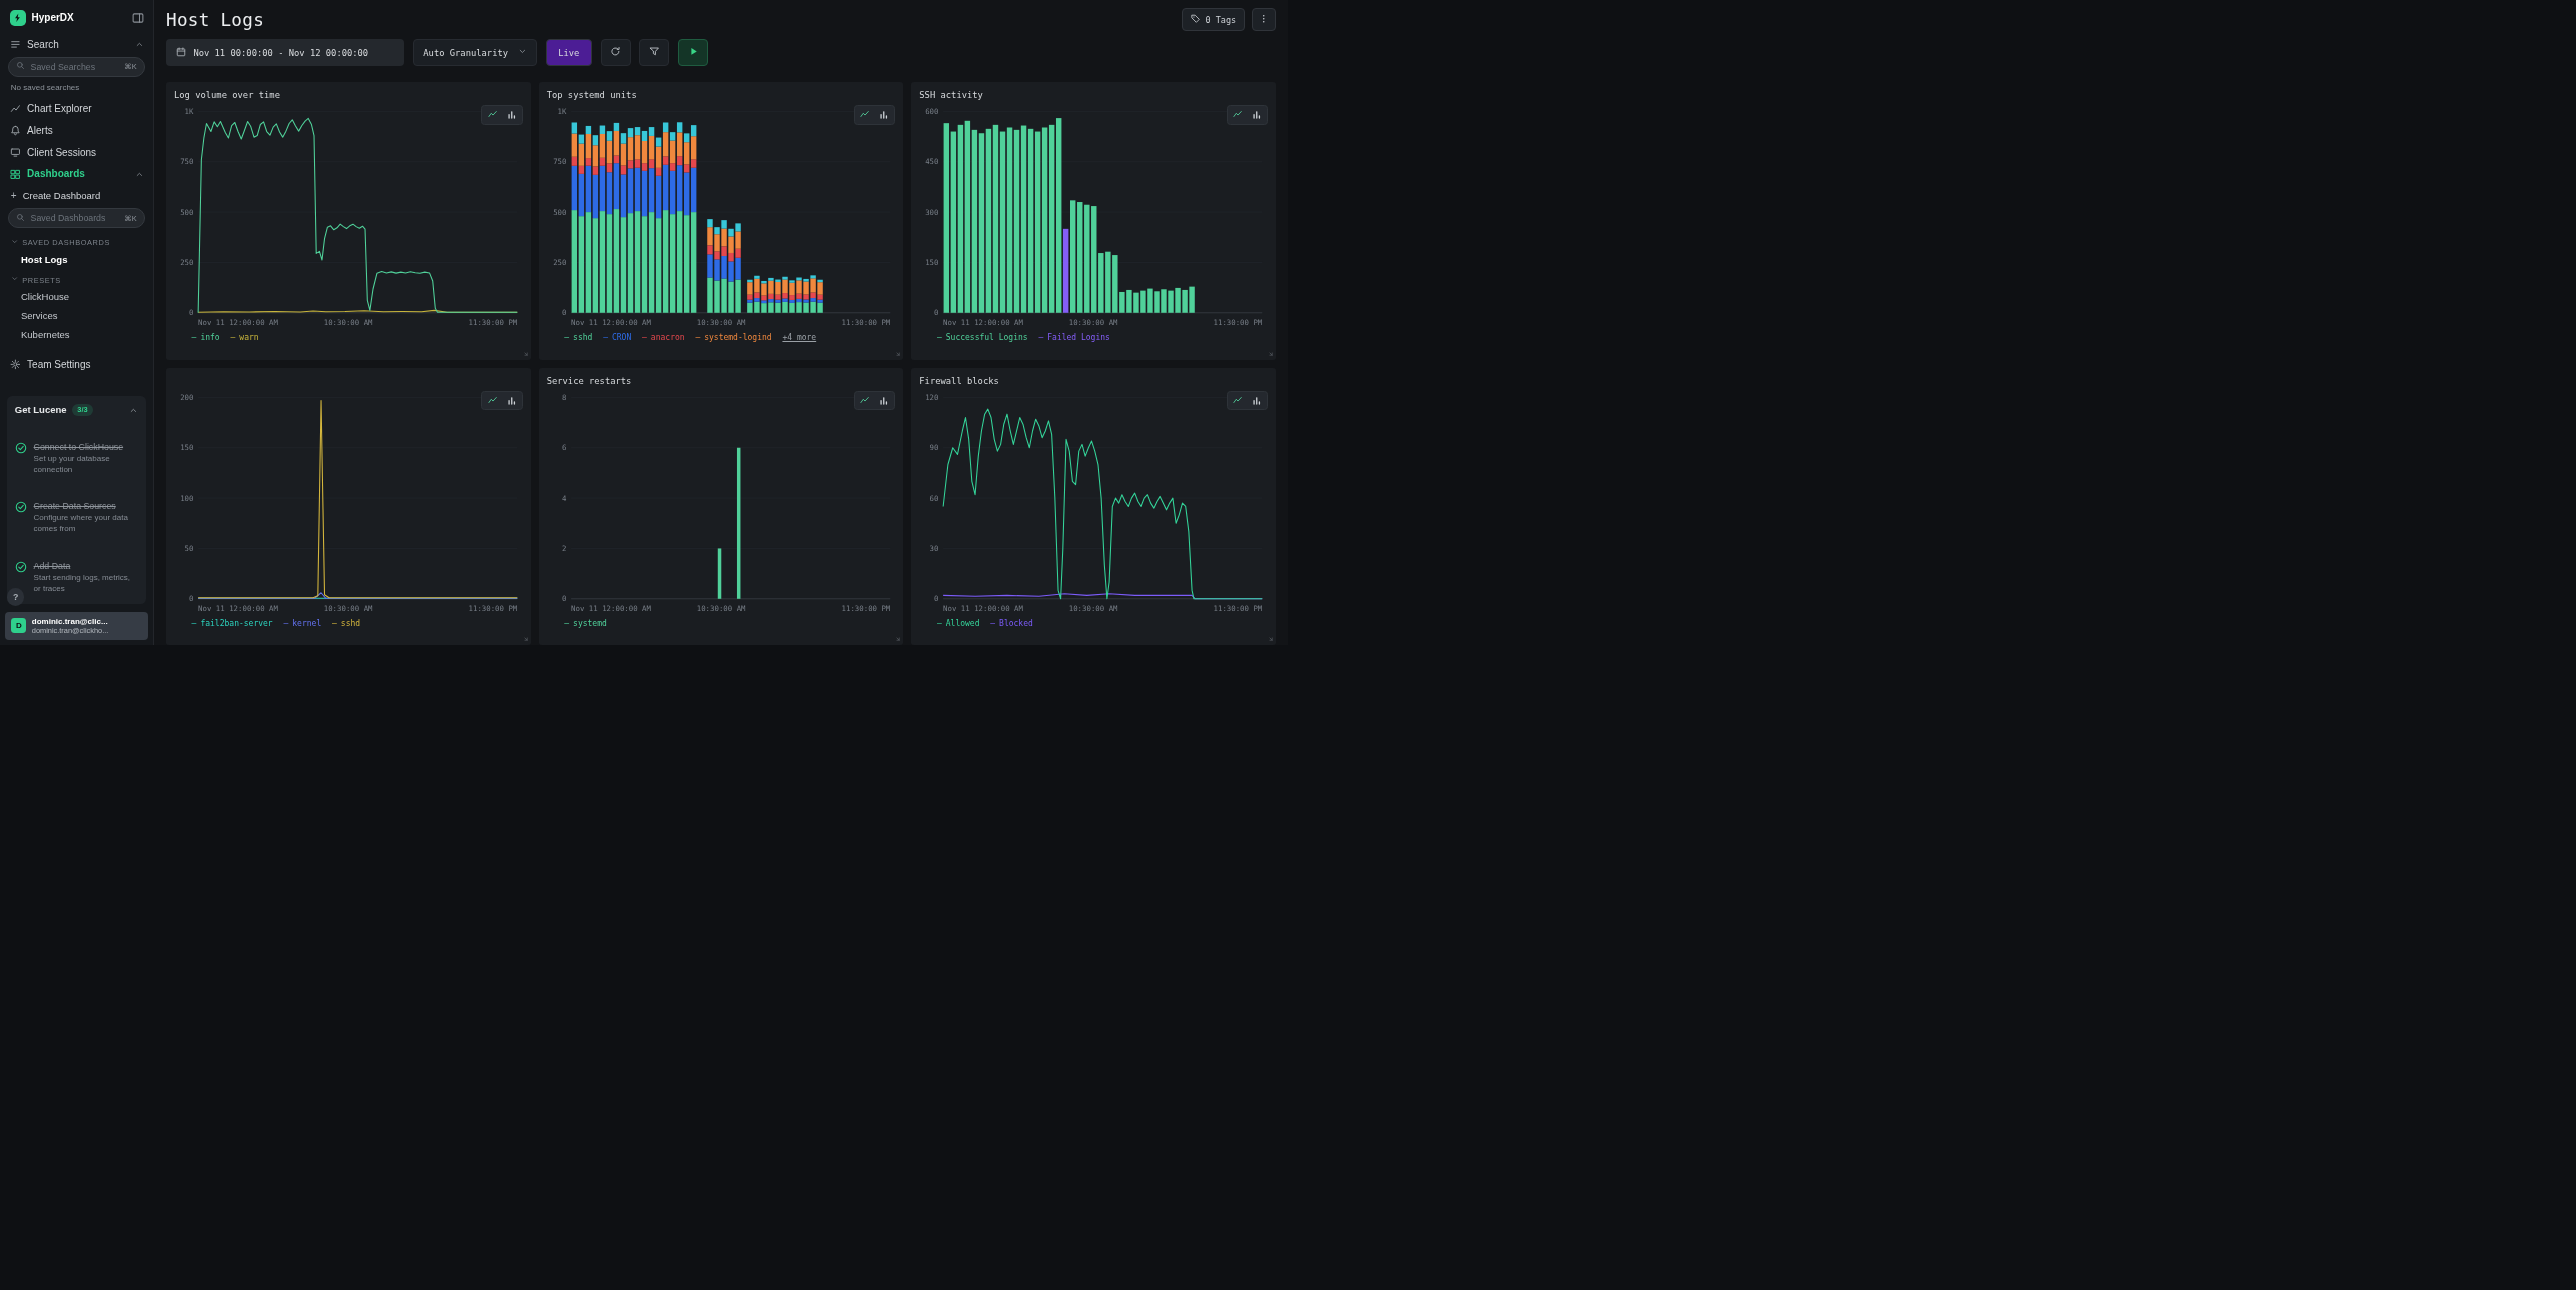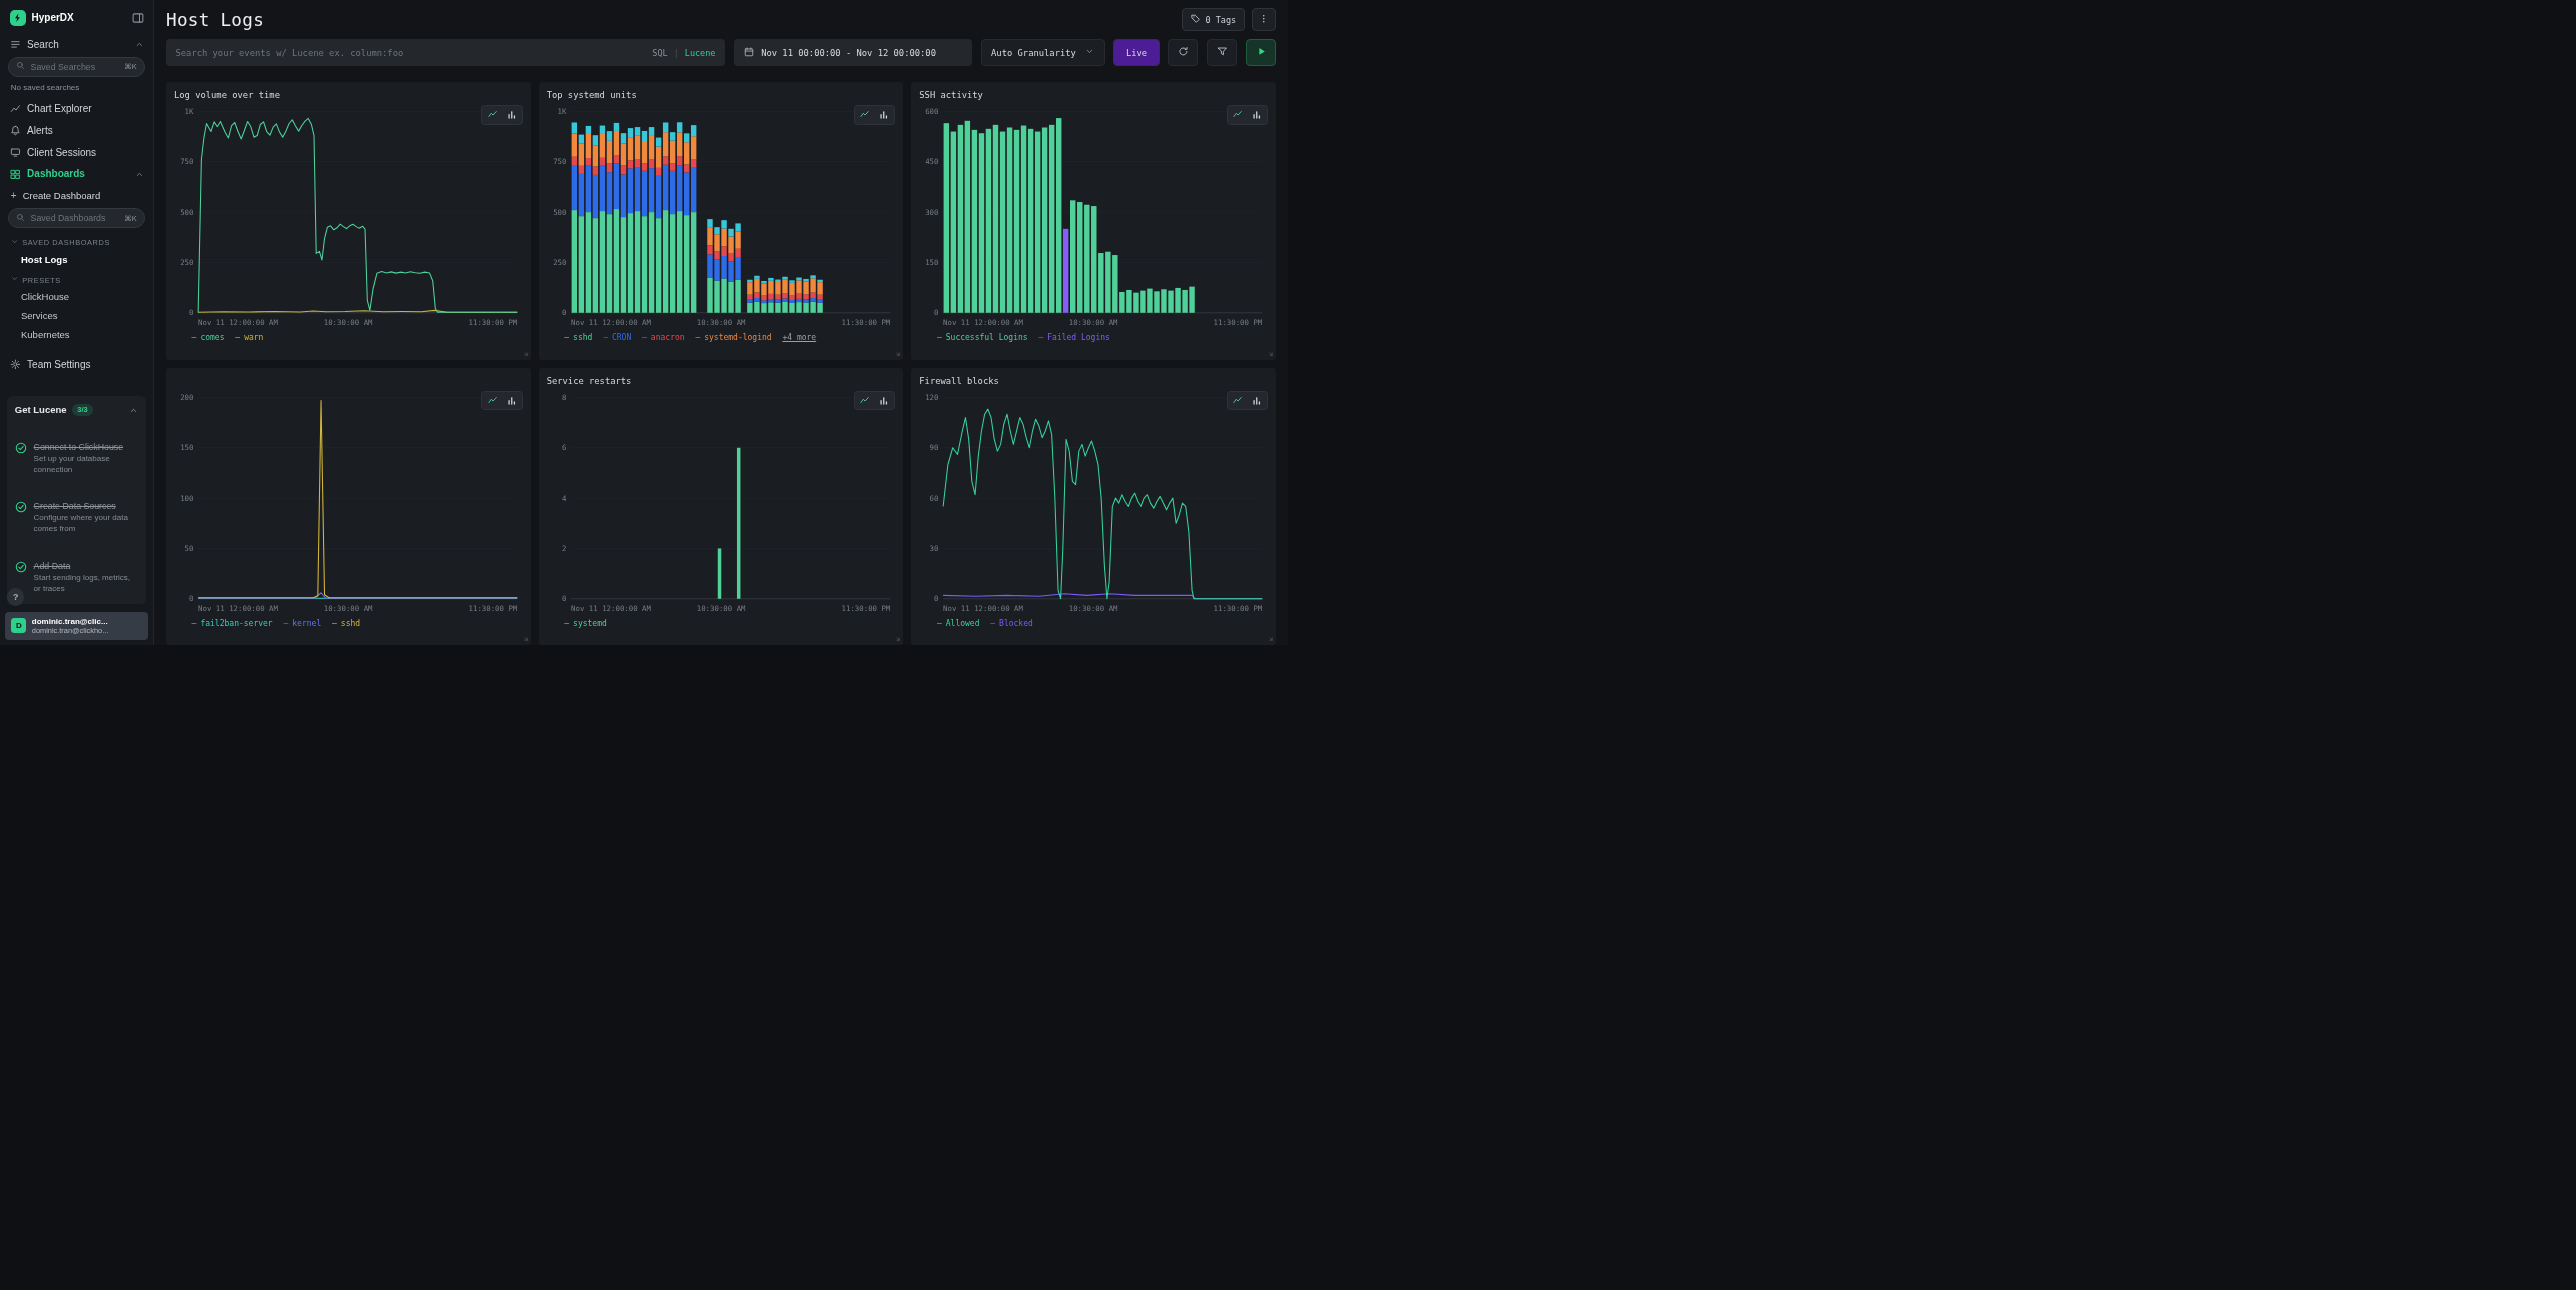--- a/index.html
+++ b/index.html
@@ -310,28 +310,20 @@
           <span><svg viewBox="0 0 16 16" fill="none" stroke="currentColor" stroke-width="1.4" stroke-linecap="round" stroke-linejoin="round">
                 <circle cx="8" cy="3" r="1.3" fill="currentColor" stroke="none"></circle>
                 <circle cx="8" cy="8" r="1.3" fill="currentColor" stroke="none"></circle>
                 <circle cx="8" cy="13" r="1.3" fill="currentColor" stroke="none"></circle>
               </svg></span>
         </button>
       </div>
     </div>
 
     <div class="toolbar">
-      <div class="search-box">
-        <span class="ph">Search your events w/ Lucene ex. column:foo</span>
-        <span class="lang-toggle">
-          <span class="sql">SQL</span>
-          <span class="sep">|</span>
-          <span class="lucene">Lucene</span>
-        </span>
-      </div>
       <button class="date-btn">
         <span><svg viewBox="0 0 16 16" fill="none" stroke="currentColor" stroke-width="1.4" stroke-linecap="round" stroke-linejoin="round">
               <rect x="2" y="3" width="12" height="11" rx="1"></rect>
               <line x1="2" y1="6.5" x2="14" y2="6.5"></line>
               <line x1="5" y1="1.5" x2="5" y2="4"></line>
               <line x1="11" y1="1.5" x2="11" y2="4"></line>
             </svg></span>
         <span>Nov 11 00:00:00 - Nov 12 00:00:00</span>
       </button>
       <button class="gran-btn">
@@ -390,21 +382,21 @@
             <line x1="36" x2="512" y1="306" y2="306" stroke="#3a4047"></line>
             <text x="36" y="324" text-anchor="start">Nov 11 12:00:00 AM</text>
             <text x="259.7" y="324" text-anchor="middle">10:30:00 AM</text>
             <text x="512" y="324" text-anchor="end">11:30:00 PM</text>
             <polyline points="36.0,305.1 74.1,304.5 112.2,304.8 150.2,304.2 188.3,304.8 207.4,303.3 226.4,304.5 255.0,304.2 283.5,303.0 312.1,304.5 340.6,304.2 369.2,304.5 388.2,302.4 407.3,305.1 454.9,305.1 512.0,305.1" fill="none" stroke="#c9b63c" stroke-width="1.6" stroke-linejoin="round"></polyline>
             <polyline points="36.0,306.0 40.8,79.5 44.6,46.7 48.4,25.9 55.0,37.8 59.8,23.5 64.6,30.6 69.3,22.9 76.5,39.3 81.2,47.3 86.0,28.9 90.7,24.4 95.5,37.8 100.3,48.8 105.0,36.3 109.8,22.9 114.5,30.4 119.3,46.1 124.1,43.8 128.8,27.4 133.6,23.5 138.3,37.8 143.1,43.2 147.9,31.2 152.6,26.5 157.4,38.4 162.1,46.1 166.9,37.2 171.7,25.9 176.4,20.5 181.2,29.5 185.9,37.2 190.7,28.9 195.5,22.3 200.2,18.4 205.0,27.4 208.8,43.8 212.1,218.1 216.9,215.1 220.7,227.9 224.5,196.3 228.8,179.3 233.5,177.3 238.3,183.2 243.1,180.2 247.8,174.9 252.6,178.5 257.3,181.4 262.1,177.3 266.9,174.9 271.6,178.5 276.4,180.8 281.1,177.9 284.9,182.3 288.3,287.5 292.1,302.4 296.8,270.8 302.6,247.6 309.7,244.9 316.8,247.0 324.0,245.5 331.1,247.3 338.3,245.8 345.4,247.0 352.5,245.2 359.7,246.7 366.8,247.6 374.0,245.8 381.1,247.0 385.9,258.9 389.7,299.4 393.0,305.1 416.8,305.1 464.4,305.1 512.0,305.1" fill="none" stroke="#50d19a" stroke-width="1.6" stroke-linejoin="round"></polyline>
           </svg>
           <div class="legend">
             <span class="item">
               <span style="color: rgb(80, 209, 154);">—</span>
-              <span style="color: rgb(80, 209, 154);">comes</span>
+              <span style="color: rgb(80, 209, 154);">info</span>
             </span>
             <span class="item">
               <span style="color: rgb(201, 182, 60);">—</span>
               <span style="color: rgb(201, 182, 60);">warn</span>
             </span>
           </div>
           <span class="resize"><svg viewBox="0 0 16 16" fill="none" stroke="currentColor" stroke-width="1.4" stroke-linecap="round" stroke-linejoin="round">
               <path d="M13.5 8.5v5h-5M13.5 13.5 8.5 8.5"></path>
             </svg></span>
         </div>

